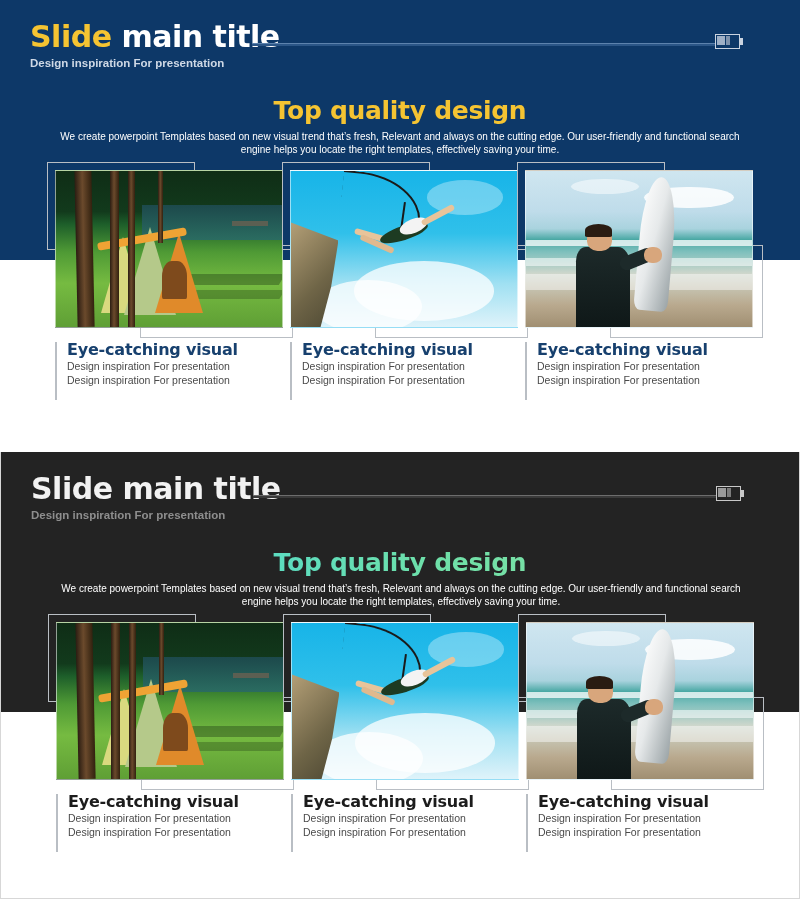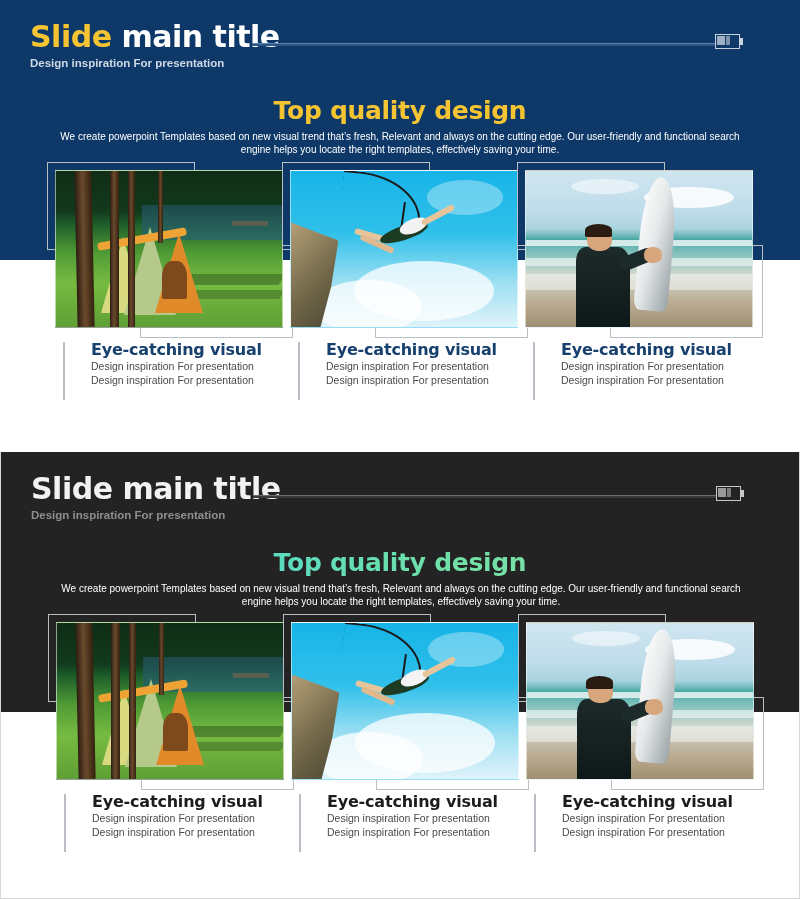--- a/index.html
+++ b/index.html
@@ -163,21 +163,21 @@
   .ph3 .hair { position:absolute; left:26%; top:34%; width:12%; height:8%;
     background:#2a1c12; border-radius:50% 50% 10% 10%; }
   .ph3 .suit { position:absolute; left:22%; top:49%; width:24%; height:51%;
     background: linear-gradient(180deg,#1d2a2a,#0f1818); border-radius:18% 22% 0 0; }
   .ph3 .arm3 { position:absolute; left:41%; top:52%; width:16%; height:9%;
     background:#1d2a2a; border-radius:8px; transform: rotate(-22deg); }
   .ph3 .hand { position:absolute; left:52%; top:49%; width:8%; height:10%;
     background:#d8a67c; border-radius:45%; }
 
   
-  .cap { position:absolute; left:8px; top:170px; width:230px; padding-left:28px; }
+  .cap { position:absolute; left:0; top:170px; width:230px; padding-left:12px; }
   .cap::before {
     content:""; position:absolute; left:0; top:2px; width:2px; height:58px;
     background:#b9bec4;
   }
   .cap-title {
     font-size:16px; font-weight:bold; line-height:20px; letter-spacing:-0.2px;
     font-family:"DejaVu Sans", sans-serif;
   }
   .cap-title-light { color:#17406e; }
   .cap-title-dark  { color:#1c1c1c; }

